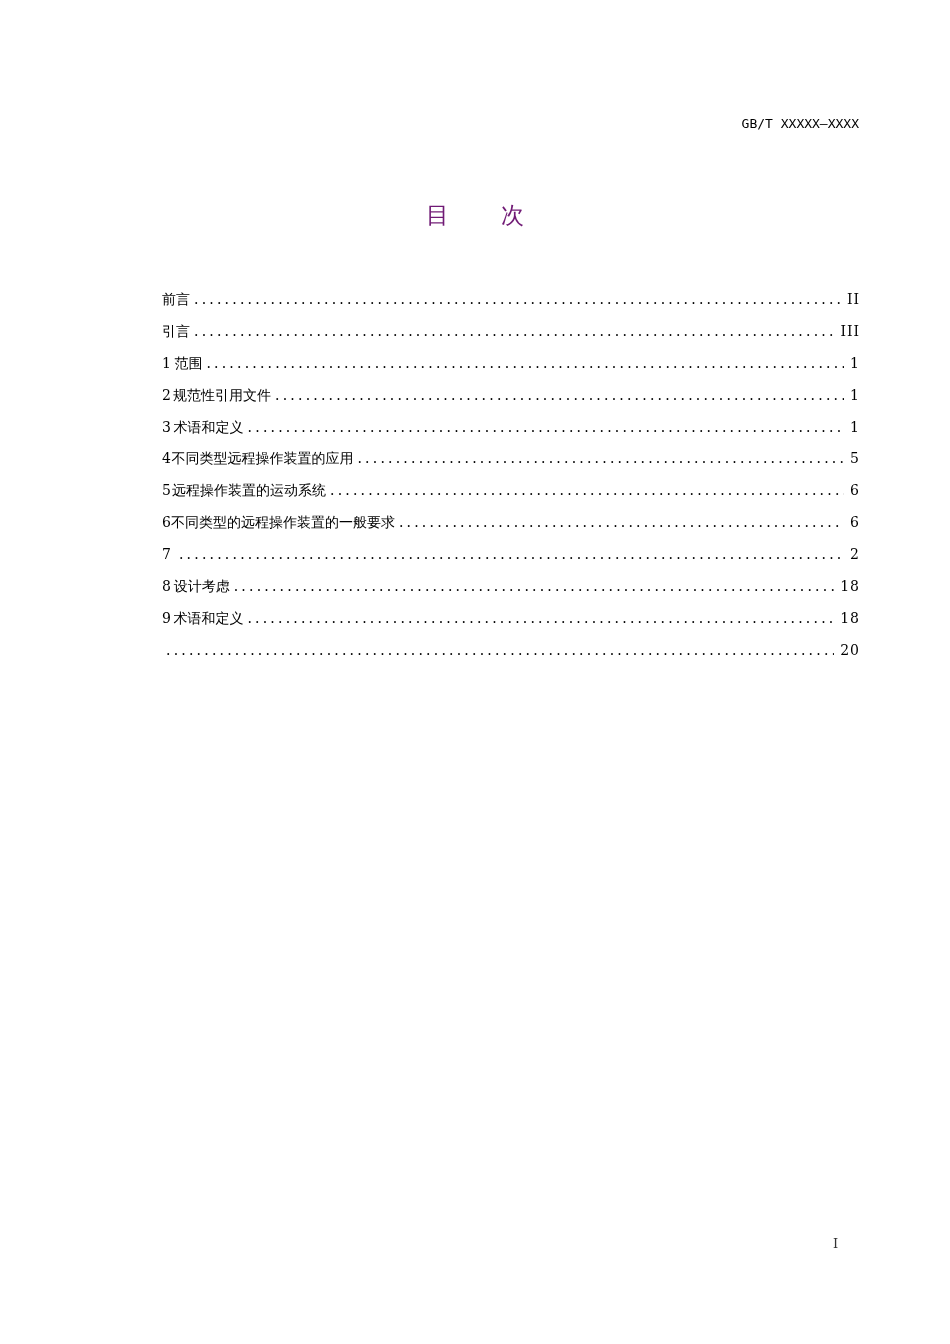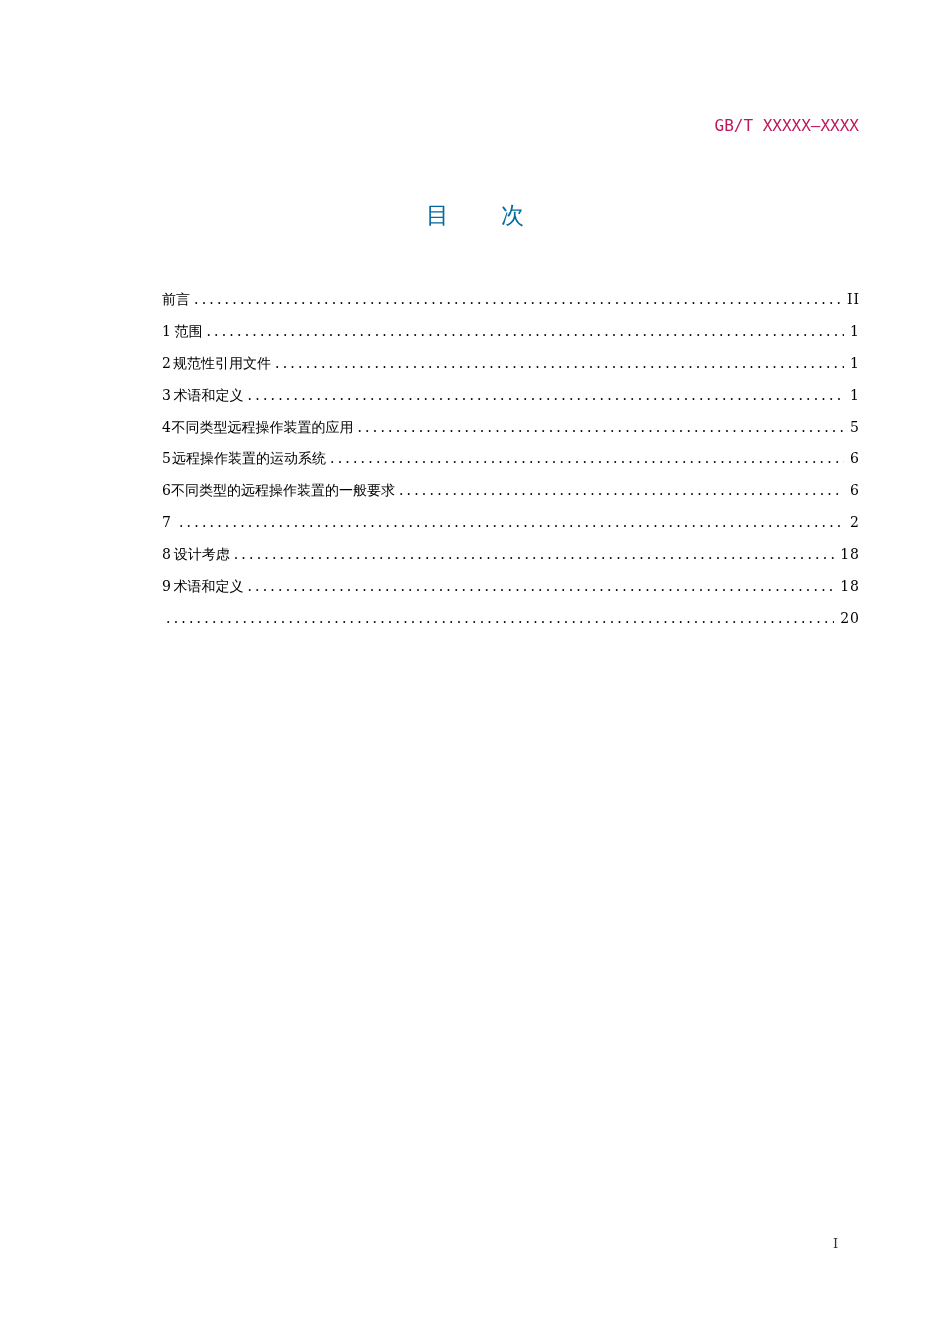--- a/index.html
+++ b/index.html
@@ -1,24 +1,24 @@
 <!DOCTYPE html>
 <html><head>
   <meta charset="utf-8">
   <style>
     html, body { margin: 0; padding: 0; background: #ffffff; }
     body { width: 950px; height: 1344px; position: relative; overflow: hidden; color: #000; }
     .header-code {
       position: absolute; top: 116px; right: 91px;
       font-family: "DejaVu Sans Mono", "Liberation Mono", monospace;
-      font-size: 16px; letter-spacing: 0px; color: #be185d;
+      font-size: 13px; letter-spacing: 0px; color: #000000;
     }
     .toc-title {
       position: absolute; top: 200px; left: 0; width: 950px; text-align: center;
-      font-family: "DejaVu Sans", sans-serif; font-size: 23px; color: #0369a1;
+      font-family: "DejaVu Sans", sans-serif; font-size: 23px; color: #701a75;
     }
     .toc-title span { display: inline-block; }
     .toc-title .gap { width: 52px; }
     .toc {
       position: absolute; top: 288px; left: 114px; width: 746px;
       font-family: "DejaVu Serif", "Liberation Serif", serif; font-size: 14px;
     }
     .toc-row {
       display: flex; align-items: baseline; height: 31.9px; line-height: 22px; white-space: nowrap; margin-left: 48px;
     }
@@ -43,20 +43,25 @@
 
 <div class="toc-title">
   <span>目</span><span class="gap"></span><span>次</span>
 </div>
 
 <div class="toc">
   <div class="toc-row">
     <span class="label">前言</span>
     <span class="leader"></span>
     <span class="page">II</span>
+  </div>
+  <div class="toc-row">
+    <span class="label">引言</span>
+    <span class="leader"></span>
+    <span class="page">III</span>
   </div>
   <div class="toc-row">
     <span class="num">1</span>
     <span class="label">范围</span>
     <span class="leader"></span>
     <span class="page">1</span>
   </div>
   <div class="toc-row">
     <span class="num">2</span>
     <span class="label">规范性引用文件</span>

